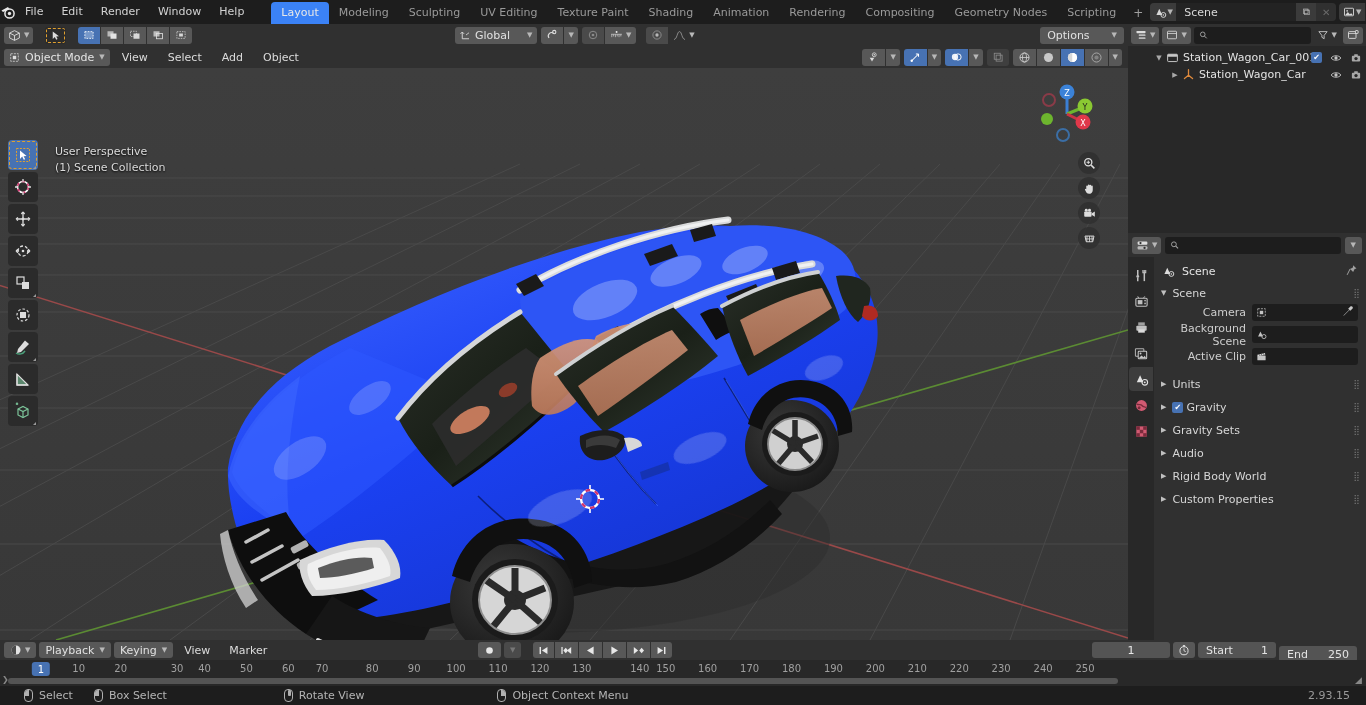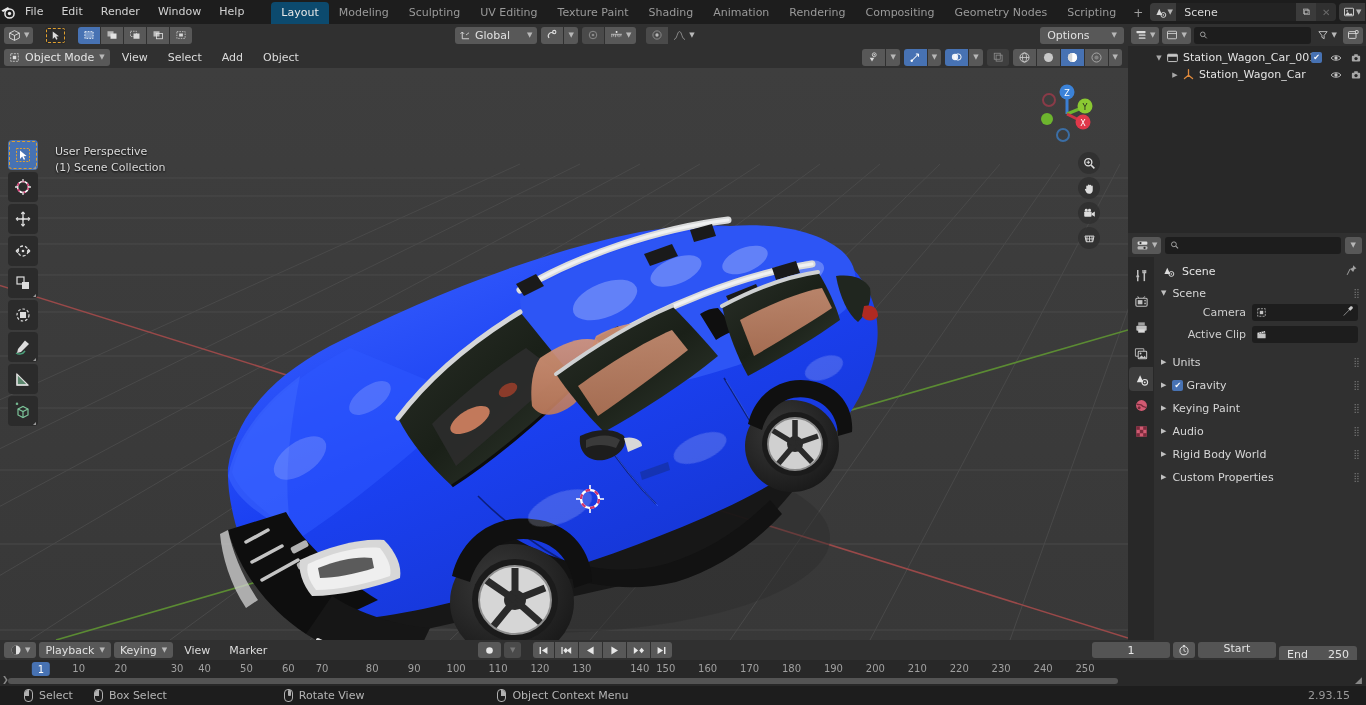--- a/index.html
+++ b/index.html
@@ -21,21 +21,21 @@
   .blender-logo { width:26px; height:24px; display:flex; align-items:center; justify-content:center; }
   .menu-item {
     padding:3px 9px; color:#d2d2d2; font-size:11px; line-height:12px;
     border-radius:3px; white-space:nowrap;
   }
   #workspace-tabs { display:flex; align-items:flex-end; height:24px; margin-left:18px; }
   .ws-tab {
     padding:4px 10px 5px; font-size:11px; color:#9a9a9a; white-space:nowrap;
     border-radius:4px 4px 0 0; line-height:13px;
   }
-  .ws-tab.active { background:#0c4a6e; color:#e8e8e8; }
+  .ws-tab.active { background:#3b82f6; color:#e8e8e8; }
   .ws-plus { padding:4px 7px; color:#a0a0a0; font-size:12px; }
 
   #topbar-right { margin-left:auto; display:flex; align-items:center; gap:3px; padding-right:4px; }
   .id-block { display:flex; align-items:center; height:18px; background:#282828; border-radius:4px; overflow:hidden; }
   .id-icon { width:26px; height:18px; background:#3b3b3b; display:flex; align-items:center; justify-content:center; gap:1px;}
   .id-name { background:#232323; height:18px; display:flex; align-items:center; padding:0 8px; font-size:11px; color:#d8d8d8; min-width:120px; }
   .id-btn { width:20px; height:18px; background:#3b3b3b; display:flex; align-items:center; justify-content:center; color:#c8c8c8; font-size:10px;}
   .id-btn.dim { color:#6a6a6a; background:#303030; }
 
   
@@ -985,20 +985,30 @@
         <span></span>
         <span class="eyedrop">
           <svg width="12" height="12" viewBox="0 0 16 16">
               <path d="M12.5 1.8 A1.8 1.8 0 0 1 14.2 4.5 L11 7.8 L8.2 5 L11.5 1.8 Z" fill="#c8c8c8"></path>
               <path d="M9.5 6.3 L2.5 13.3 L1.5 14.8 L3 13.8 L10 6.8 Z" fill="#c8c8c8"></path>
             </svg>
         </span>
       </span>
     </div>
 
+    <div class="field-row">
+      <span class="field-lbl">Background Scene</span>
+      <span class="field-ctl">
+        <svg width="11" height="11" viewBox="0 0 16 16">
+            <path d="M3 11 L6.5 3.5 L10 11 Z" fill="#c4c4c4"></path>
+            <circle cx="11.5" cy="11" r="3" fill="none" stroke="#c4c4c4" stroke-width="1.2"></circle>
+          </svg>
+        <span></span>
+      </span>
+    </div>
 
     <div class="field-row">
       <span class="field-lbl">Active Clip</span>
       <span class="field-ctl">
         <svg width="11" height="11" viewBox="0 0 16 16">
             <rect x="2" y="6.5" width="12" height="7" rx="0.8" fill="#c4c4c4"></rect>
             <path d="M2 5.5 L13 3 L13.6 5 L2.6 7.5 Z" fill="#dadada"></path>
             <path d="M4.5 4.8 L5.3 6.8 M7.5 4.1 L8.3 6.1 M10.5 3.4 L11.3 5.4" stroke="#303030" stroke-width="0.9"></path>
           </svg>
         <span></span>
@@ -1011,21 +1021,21 @@
       <span class="dots">⣿</span>
     </div>
     <div class="panel-hdr" style="margin-top:3px;">
       <span class="tri">▶</span>
       <span class="chk">✔</span>
       <span style="margin-left:-3px;">Gravity</span>
       <span class="dots">⣿</span>
     </div>
     <div class="panel-hdr" style="margin-top:3px;">
       <span class="tri">▶</span>
-      <span>Keying Paint</span>
+      <span>Gravity Sets</span>
       <span class="dots">⣿</span>
     </div>
     <div class="panel-hdr" style="margin-top:3px;">
       <span class="tri">▶</span>
       <span>Audio</span>
       <span class="dots">⣿</span>
     </div>
     <div class="panel-hdr" style="margin-top:3px;">
       <span class="tri">▶</span>
       <span>Rigid Body World</span>
@@ -1108,21 +1118,21 @@
 
     <div id="tl-right">
       <div class="num-field" style="width:78px;">1</div>
       <div class="tl-ctrl" style="padding:0 5px;">
         <svg width="12" height="12" viewBox="0 0 16 16">
             <circle cx="8" cy="9" r="5.4" fill="none" stroke="#e2e2e2" stroke-width="1.3"></circle>
             <path d="M8 9 L8 5.8 M8 9 L10.3 10.2" stroke="#e2e2e2" stroke-width="1.2"></path>
             <rect x="6.5" y="1.5" width="3" height="2" fill="#e2e2e2"></rect>
           </svg>
       </div>
-      <div class="start-end" style="width:78px;justify-content:space-between;flex-direction:column;">
+      <div class="start-end" style="width:78px;justify-content:space-between;">
         <span>Start</span>
         <span>1</span>
       </div>
       <div class="start-end" style="width:78px;justify-content:space-between;margin-top:8px;">
         <span>End</span>
         <span>250</span>
       </div>
     </div>
   </div>
 

